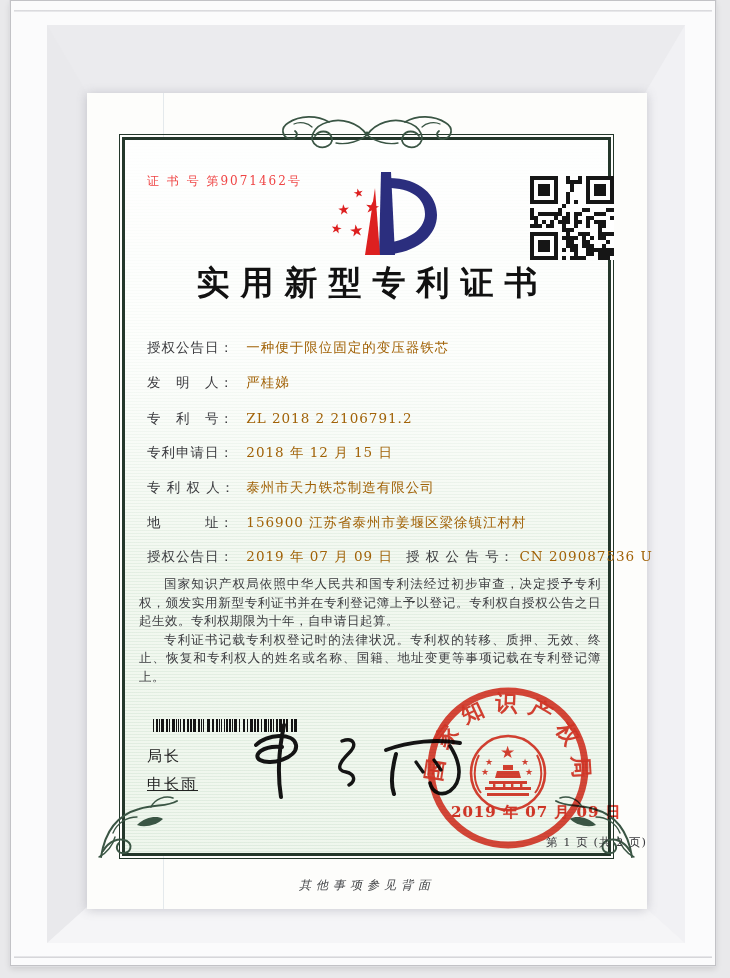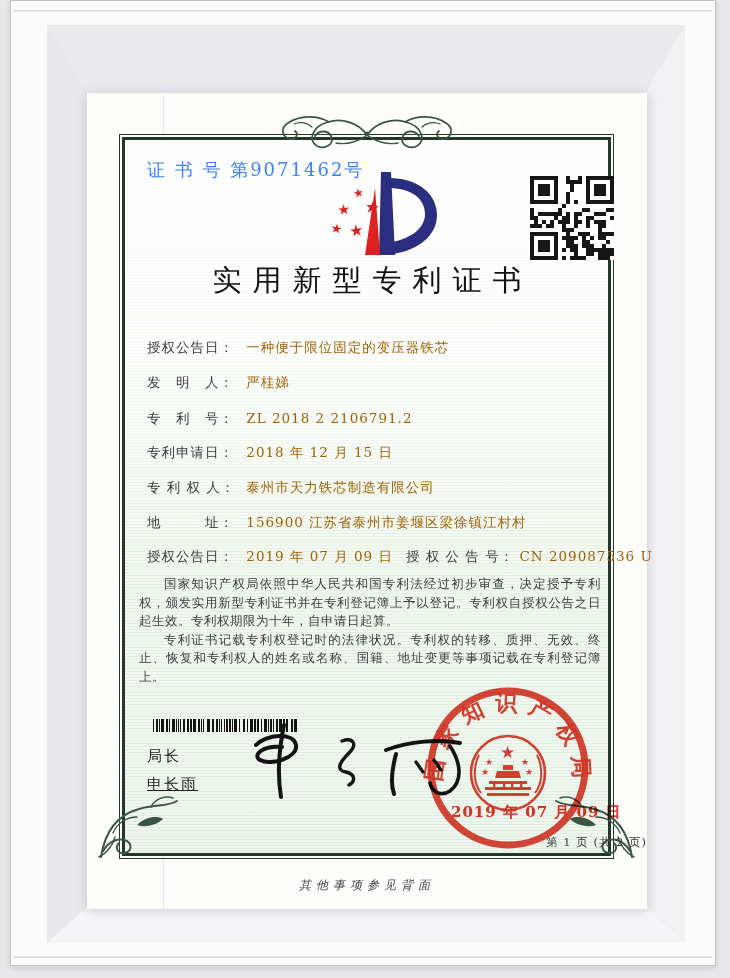--- a/index.html
+++ b/index.html
@@ -32,27 +32,27 @@
              repeating-linear-gradient(180deg, rgba(100,155,115,.15) 0 1px, rgba(255,255,255,0) 1px 3px),
              #f5faf3; }
 
   .content { position:absolute; inset:0; }
 
   svg.ornament { position:absolute; color:var(--ornament-green); }
   .orn-top { left:50%; transform:translateX(-50%); top:20px; }
   .orn-bl  { left:6px;  top:680px; }
   .orn-br  { right:7px; top:680px; transform:scaleX(-1); }
 
-  .cert-no { position:absolute; left:60px; top:65px; font-size:18px; letter-spacing:2px; color:#3b82f6; }
+  .cert-no { position:absolute; left:60px; top:80px; font-size:12px; letter-spacing:2px; color:#ef4444; }
 
   .logo { position:absolute; left:237px; top:72px; }
   .qr   { position:absolute; left:443px; top:83px; width:84px; height:84px; }
 
   .title { position:absolute; left:0; right:0; top:168px; text-align:center;
-           font-size:29px; font-weight:400; letter-spacing:11px; text-indent:11px; color:#111; }
+           font-size:33px; font-weight:700; letter-spacing:11px; text-indent:11px; color:#111; }
 
   .fields { position:absolute; left:60px; top:0; width:460px; font-size:13.5px; color:#333; }
   .frow  { position:absolute; left:0; white-space:nowrap; letter-spacing:1px; }
   .lbl   { display:inline-block; min-width:94px; color:#3a3a3e; }
   .val   { color:#a16207; }
   .frow.r1{top:246px} .frow.r2{top:281px} .frow.r3{top:317px} .frow.r4{top:351px}
   .frow.r5{top:386px} .frow.r6{top:421px} .frow.r7{top:455px}
   .pair2 { position:absolute; left:247px; top:0; white-space:nowrap;margin-left:12px; }
 
   .paras { position:absolute; left:52px; top:482px; width:462px; font-size:12.5px;

